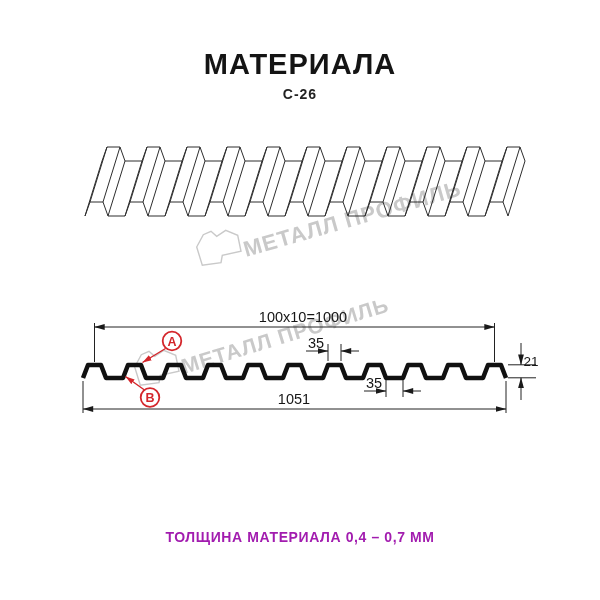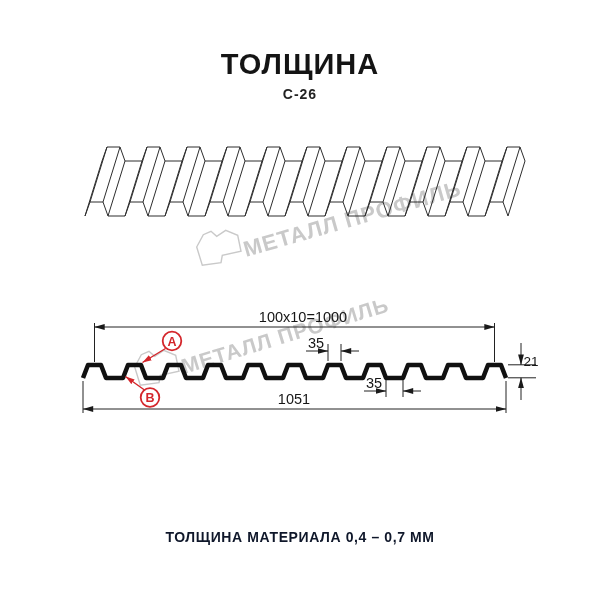--- a/index.html
+++ b/index.html
@@ -4,34 +4,34 @@
 <style>
   :root{ --accent:#d4262b; --line:#1a1a1a; --wm:#c9c9c9; }
   html,body{margin:0;padding:0;background:#ffffff;}
   .page{position:relative;width:600px;height:600px;background:#ffffff;overflow:hidden;
         font-family:"Liberation Sans",sans-serif;}
   .title{position:absolute;top:48px;left:0;width:100%;text-align:center;
          font-size:29px;font-weight:800;letter-spacing:1px;color:#141414;}
   .subtitle{position:absolute;top:86px;left:0;width:100%;text-align:center;
          font-size:14px;font-weight:700;letter-spacing:1px;color:#222;}
   .footer{position:absolute;top:529px;left:0;width:100%;text-align:center;
-         font-size:14px;font-weight:700;letter-spacing:0.6px;color:#0f172a;}
+         font-size:14px;font-weight:700;letter-spacing:0.6px;color:#a21caf;}
   svg{position:absolute;left:0;top:0;}
   svg text{font-family:"Liberation Sans",sans-serif;}
   .dimtxt{fill:#161616;stroke:none;font-size:14.5px;}
   .dimtxt-sm{fill:#161616;stroke:none;font-size:13.5px;}
   .wm-text{fill:var(--wm);stroke:none;font-weight:bold;letter-spacing:1px;}
   .red-letter{fill:var(--accent);stroke:none;font-weight:bold;font-size:12.5px;}
 </style>
 </head>
 <body>
 
 <div class="page">
 
-  <div class="title">ТОЛЩИНА</div>
+  <div class="title">МАТЕРИАЛА</div>
   <div class="subtitle">С-26</div>
 
   <svg width="600" height="600" viewBox="0 0 600 600">
     <defs>
       <marker id="arrB" markerUnits="userSpaceOnUse" markerWidth="11" markerHeight="7" viewBox="0 0 11 7" refX="10.5" refY="3.5" orient="auto-start-reverse">
         <path d="M0.3,0.6 L10.8,3.5 L0.3,6.4 Z" fill="#1a1a1a"></path>
       </marker>
       <marker id="arrR" markerUnits="userSpaceOnUse" markerWidth="10" markerHeight="7" viewBox="0 0 10 7" refX="9.2" refY="3.25" orient="auto">
         <path d="M0,0.4 L9.2,3.25 L0,6.1 Z" style="fill:var(--accent)"></path>
       </marker>

